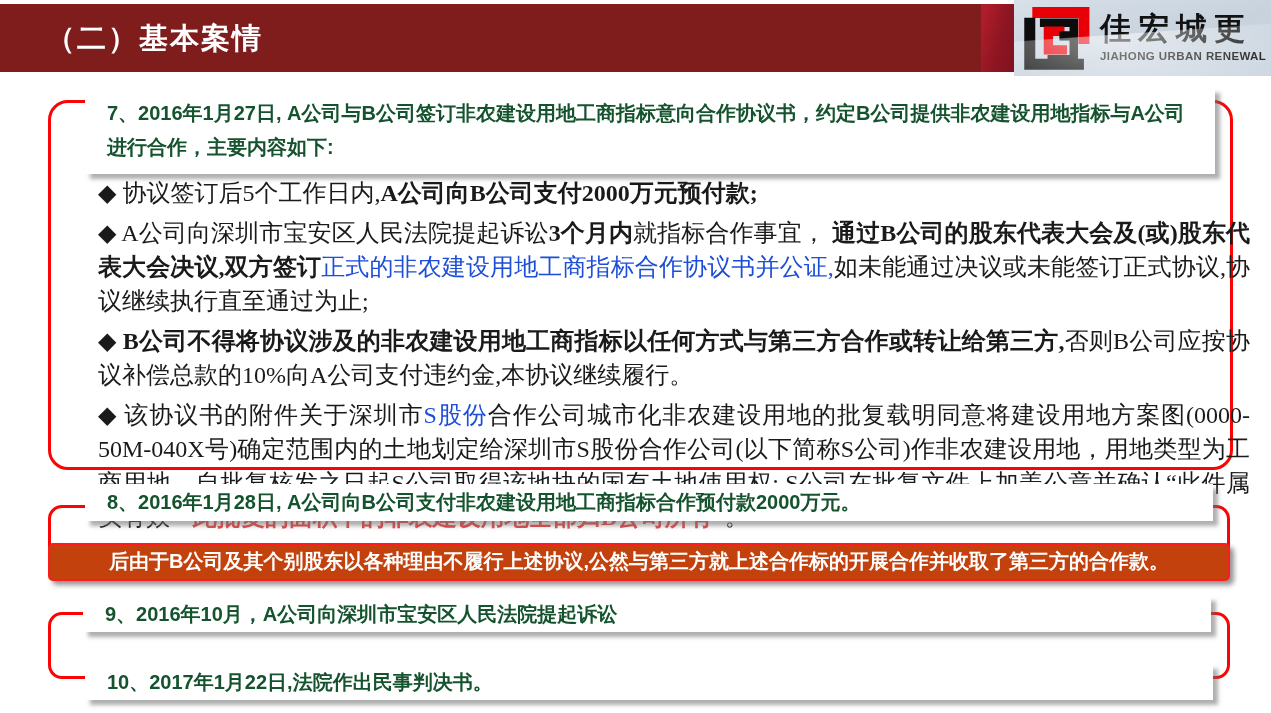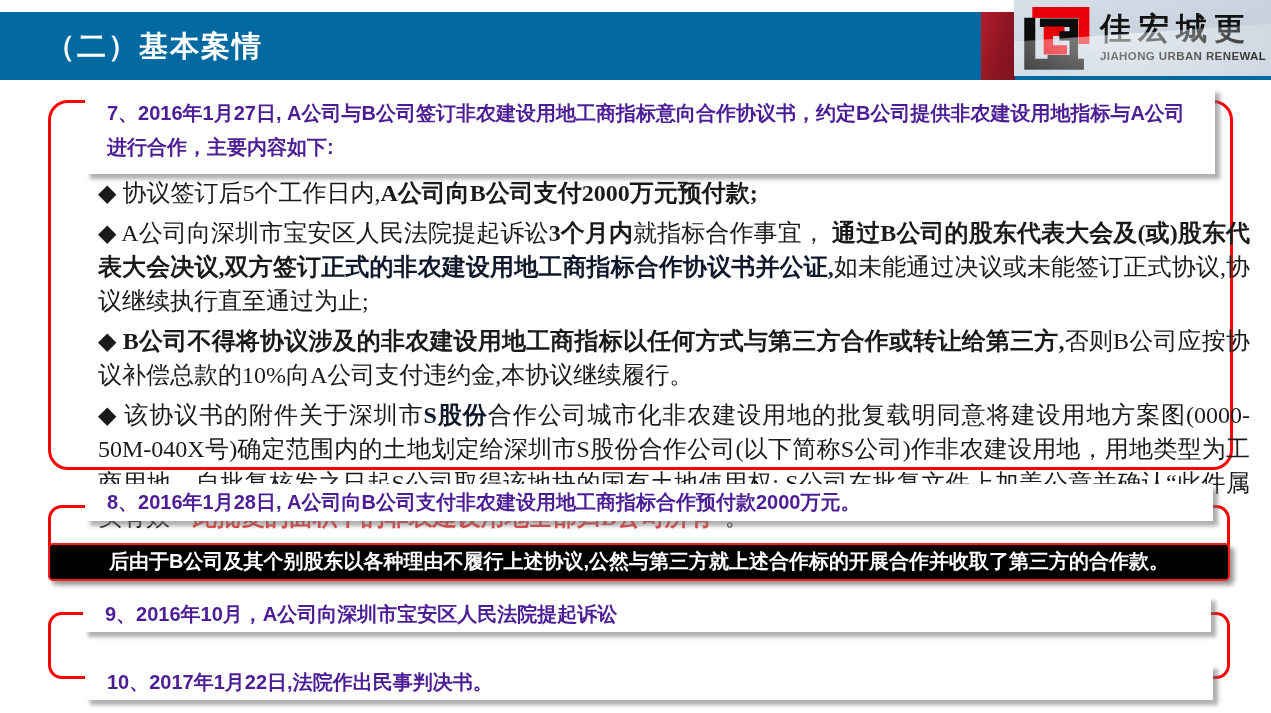--- a/index.html
+++ b/index.html
@@ -3,22 +3,22 @@
 <meta charset="utf-8">
 <style>
   html,body{margin:0;padding:0;}
   body{
     width:1271px;height:713px;position:relative;overflow:hidden;
     background:#ffffff;
     font-family:"Liberation Sans","DejaVu Sans",sans-serif;
   }
   
   .header{
-    position:absolute;left:0;top:12px;width:1271px;height:68px;
-    background:#0369a1;
+    position:absolute;left:0;top:4px;width:1271px;height:68px;
+    background:#7f1d1d;
   }
   .header-title{
     position:absolute;left:46px;top:0;height:68px;line-height:68px;
     color:#ffffff;font-size:29px;font-weight:bold;letter-spacing:2px;
   }
   .header-wedge{
     position:absolute;left:981px;top:0;width:34px;height:68px;
     background:linear-gradient(105deg,#b01d2b 10%,#8e1522 55%,#7f1220 100%);
   }
   .logo-panel{
@@ -40,21 +40,21 @@
     position:absolute;left:86px;top:50px;width:175px;
     font-size:11.5px;font-weight:bold;color:#121212;letter-spacing:.4px;white-space:nowrap;
   }
   
   .white-box{
     background:#ffffff;
     box-shadow:5px 5px 4px rgba(110,110,110,.55);
     position:absolute;z-index:2;
   }
   .red-title{
-    color:#4c1d95;font-weight:bold;font-size:20px;
+    color:#14532d;font-weight:bold;font-size:20px;
   }
   .connector{
     position:absolute;border:3px solid #fa0505;border-radius:14px;z-index:1;
     background:transparent;
   }
   
   .frame7{
     position:absolute;left:48px;top:100px;width:1179px;height:364px;
     border:3px solid #fa0505;border-radius:20px;z-index:1;background:#fff;
   }
@@ -63,29 +63,29 @@
   }
   .titlebox7 .red-title{line-height:34px;display:block;}
   .bullets7{
     position:absolute;left:70px;top:176px;width:1152px;z-index:2;
     font-family:"Liberation Serif","DejaVu Serif",serif;
     font-size:24px;color:#1a1a1a;text-align:justify;margin-left:28px;
   }
   .bullet{line-height:34px;margin-bottom:6px;}
   .run-n{font-weight:normal;}
   .run-b{font-weight:bold;}
-  .run-dr{font-weight:bold;color:#0f172a;}
+  .run-dr{font-weight:normal;color:#1d4ed8;}
   .run-r{font-weight:bold;color:#ef4444;}
   
   .connector8{left:48px;top:505px;width:1176px;height:58px;}
   .box8{left:85px;top:484px;width:1106px;height:37px;padding-left:22px;}
   .box8 .red-title{line-height:37px;}
   .banner{
     position:absolute;left:48px;top:543px;width:1178px;height:34px;z-index:3;
-    background:#000000;border:2px solid #ff1b1b;border-radius:5px;
+    background:#c2410c;border:2px solid #ff1b1b;border-radius:5px;
     box-shadow:4px 4px 5px rgba(90,90,90,.65);
     text-align:center;
   }
   .banner-text{
     color:#ffffff;font-weight:bold;font-size:20px;line-height:32px;
   }
   
   .connector910{left:48px;top:612px;width:1176px;height:61px;}
   .box9{left:83px;top:596px;width:1106px;height:36px;padding-left:22px;}
   .box9 .red-title{line-height:36px;}

